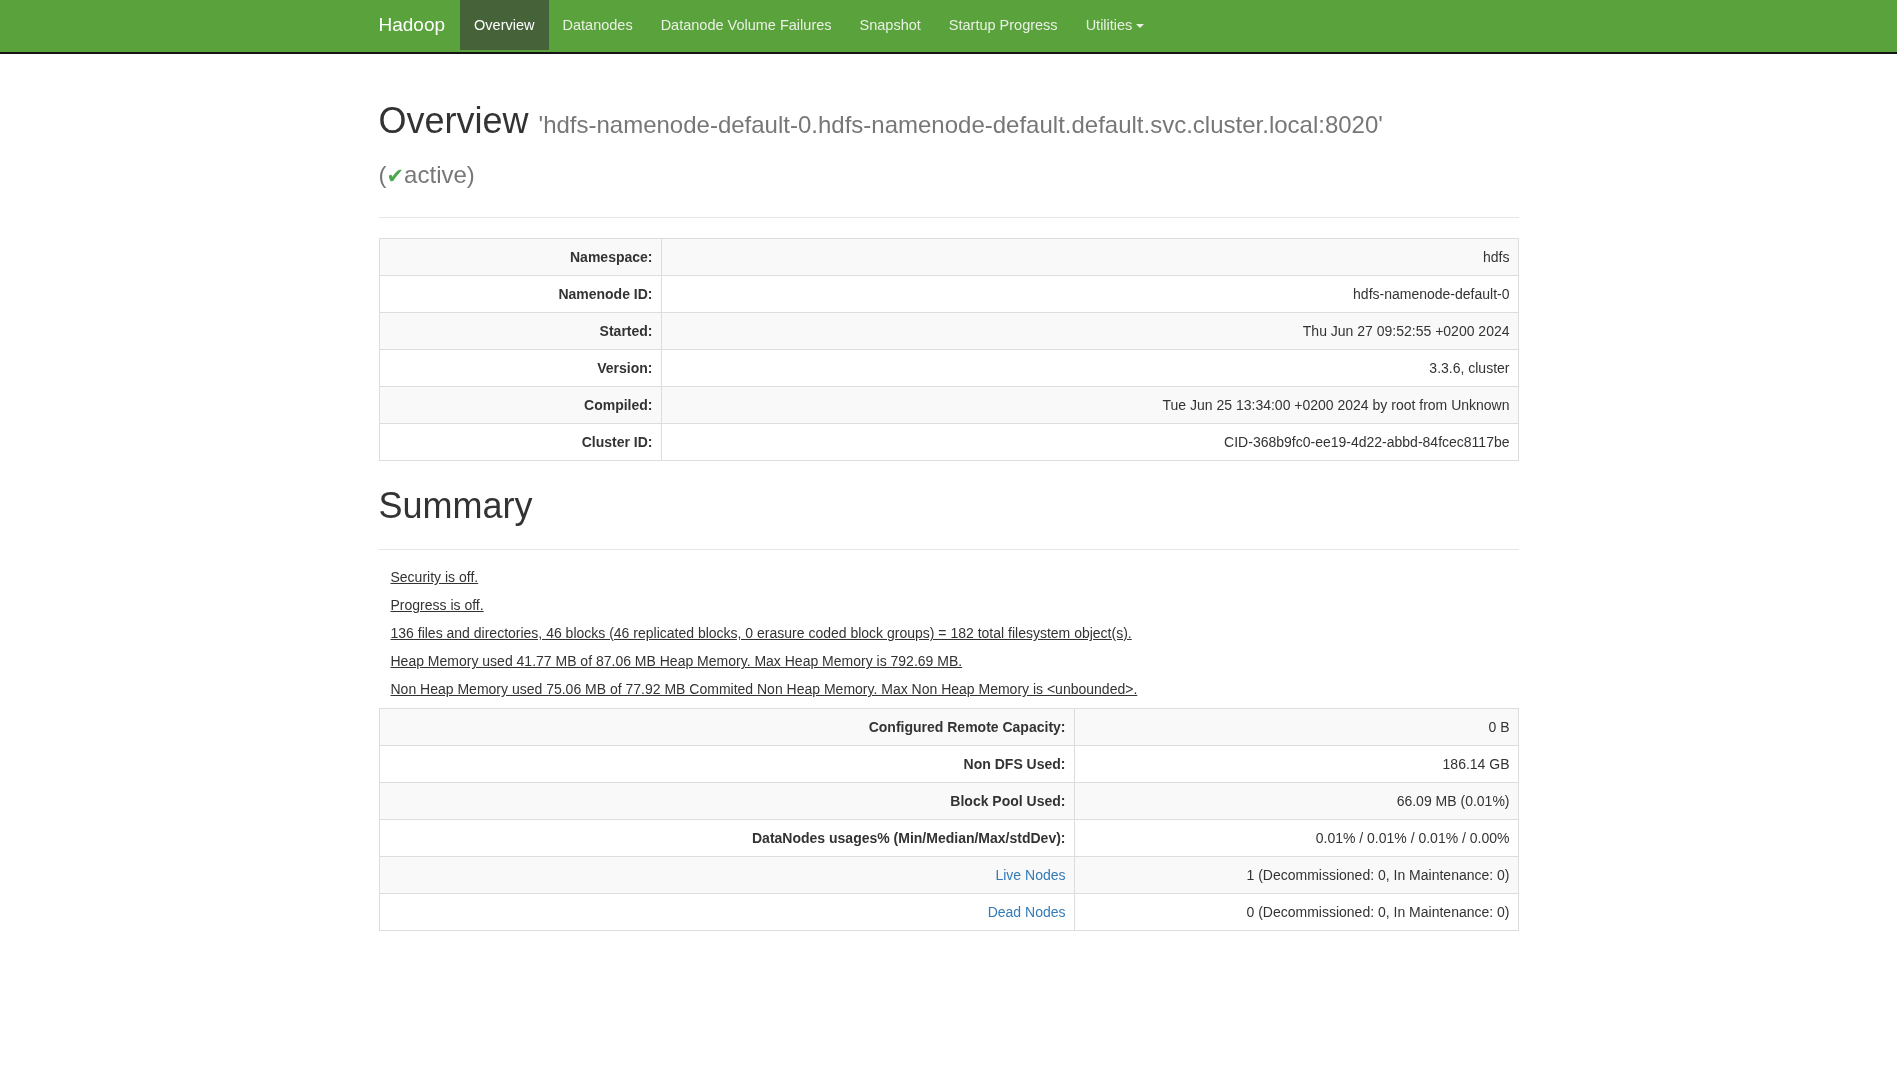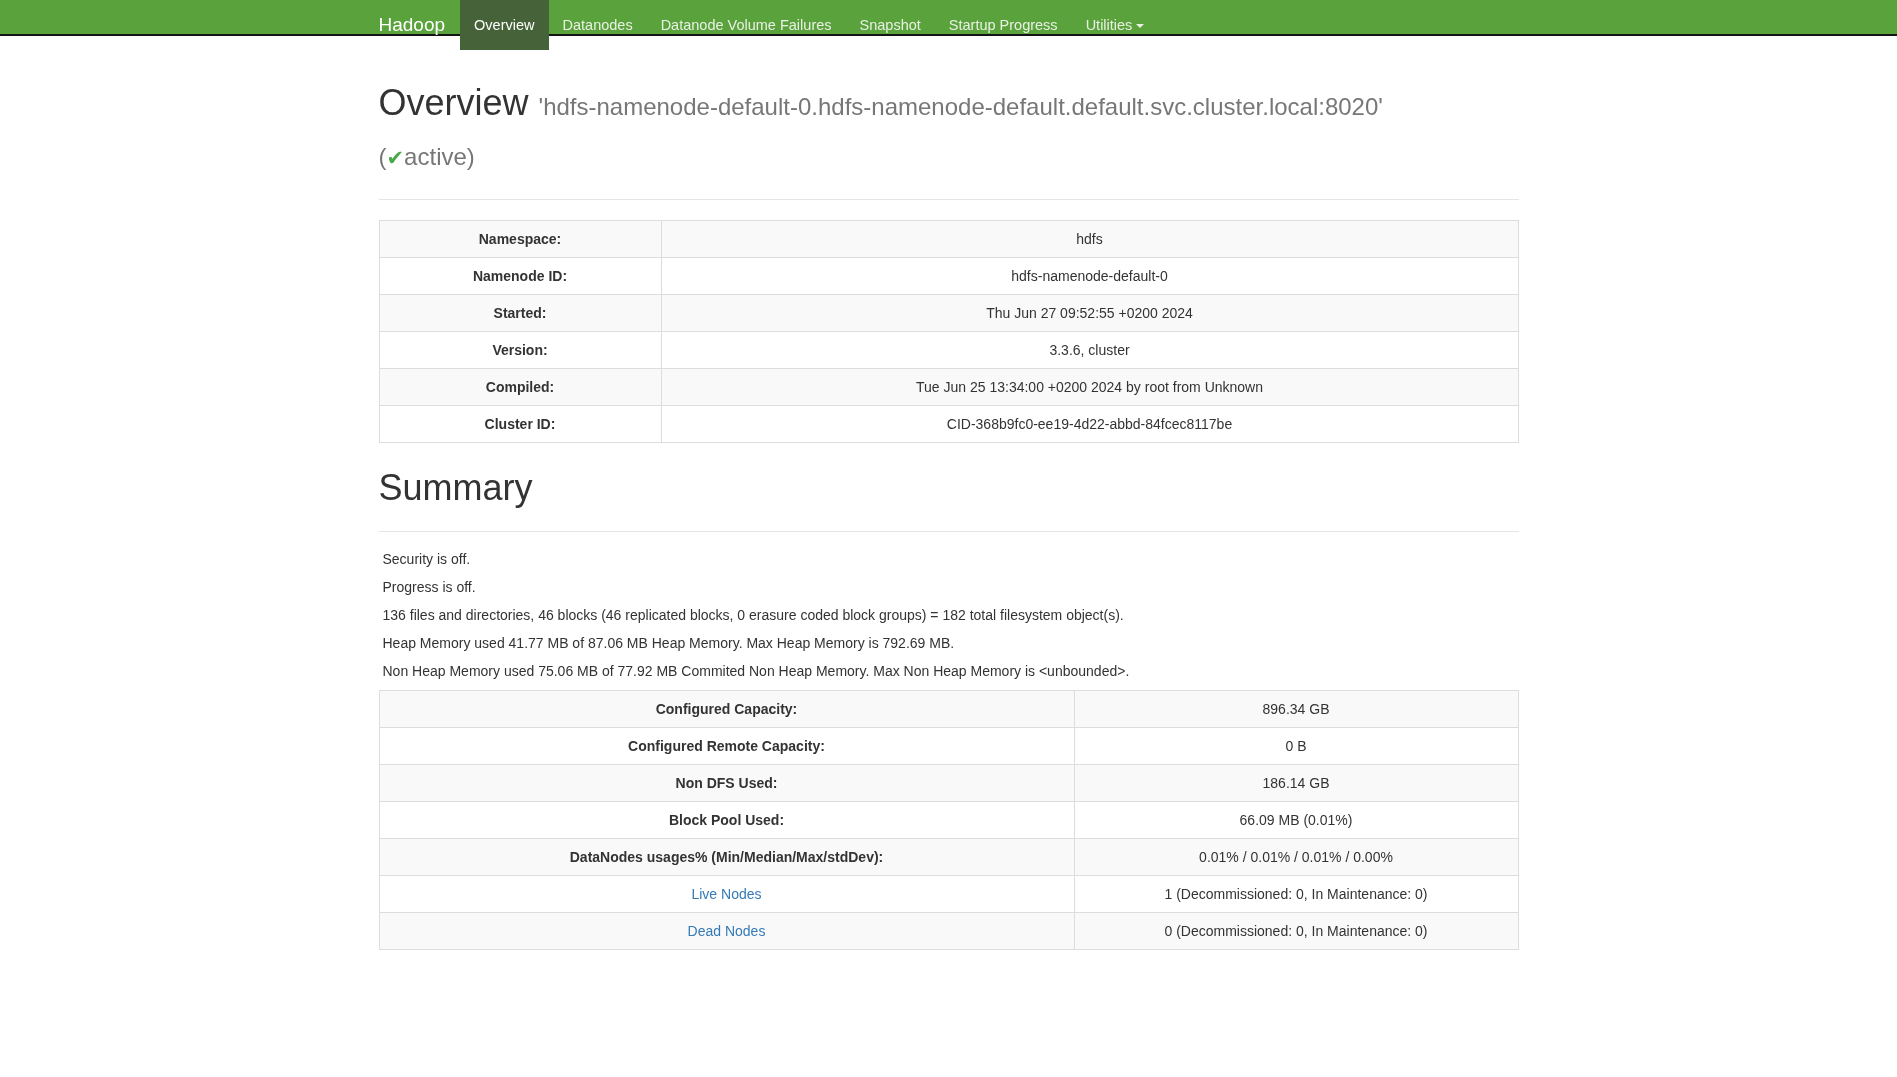--- a/index.html
+++ b/index.html
@@ -18,21 +18,21 @@
   body{
     width:1897px;height:1077px;overflow:hidden;
     background:#fff;color:var(--text-dark);
     font-family:"Liberation Sans",sans-serif;
     font-size:14px;line-height:1.42857;
   }
   .container{width:1170px;margin:0 auto;padding:0 15px;}
 
   
   .navbar{
-    height:36px;background:var(--navbar-green);
+    height:54px;background:var(--navbar-green);
     border-bottom:2px solid var(--navbar-border);
   }
   .navbar .container{display:flex;align-items:stretch;padding:0 15px;}
   .brand{
     display:block;padding:14px 15px 14px 0;
     font-size:19px;color:#fff;text-decoration:none;line-height:22px;
     white-space:nowrap;
   }
   .nav{display:flex;list-style:none;margin:0;padding:0;}
   .nav li{display:block;}
@@ -49,27 +49,27 @@
   
   h1{font-size:36px;font-weight:500;line-height:1.4;margin:0 0 10px;color:var(--text-dark);}
   h1.overview-title{margin-top:42px;}
   h1.summary-title{margin-top:16px;}
   h1 small{font-size:24px;color:var(--muted-gray);font-weight:400;}
   .check{color:var(--check-green);font-style:normal;font-size:21px;}
   hr{border:0;border-top:1px solid #e5e5e5;margin:20px 0;}
   hr.summary-rule{margin:18px 0;}
 
   
-  p{margin:0 4px 8px;}
+  p{margin:0 12px 8px;text-decoration:underline;}
 
   
   table{width:100%;border-collapse:collapse;margin-bottom:20px;}
   th,td{
     padding:8px;border:1px solid var(--border-gray);
-    text-align:center;vertical-align:top;font-size:14px;line-height:20px;
+    text-align:right;vertical-align:top;font-size:14px;line-height:20px;
   }
   th{font-weight:bold;color:var(--text-dark);}
   tbody tr:nth-child(odd) th,
   tbody tr:nth-child(odd) td{background:var(--stripe-gray);}
   table.info-table th{width:282px;}
   table.summary-table th{width:695px;}
   th a{color:var(--link-blue);text-decoration:none;font-weight:normal;}
 </style>
 </head>
 <body>
@@ -145,24 +145,20 @@
 
   <p>Security is off.</p>
   <p>Progress is off.</p>
   <p>136 files and directories, 46 blocks (46 replicated blocks, 0 erasure coded block groups) = 182 total filesystem object(s).</p>
   <p>Heap Memory used 41.77 MB of 87.06 MB Heap Memory. Max Heap Memory is 792.69 MB.</p>
   <p>Non Heap Memory used 75.06 MB of 77.92 MB Commited Non Heap Memory. Max Non Heap Memory is &lt;unbounded&gt;.</p>
 
   <table class="summary-table">
     <tbody>
       <tr>
-        <th>Configured Capacity:</th>
-        <td>896.34 GB</td>
-      </tr>
-      <tr>
         <th>Configured Remote Capacity:</th>
         <td>0 B</td>
       </tr>
       <tr>
         <th>Non DFS Used:</th>
         <td>186.14 GB</td>
       </tr>
       <tr>
         <th>Block Pool Used:</th>
         <td>66.09 MB (0.01%)</td>

